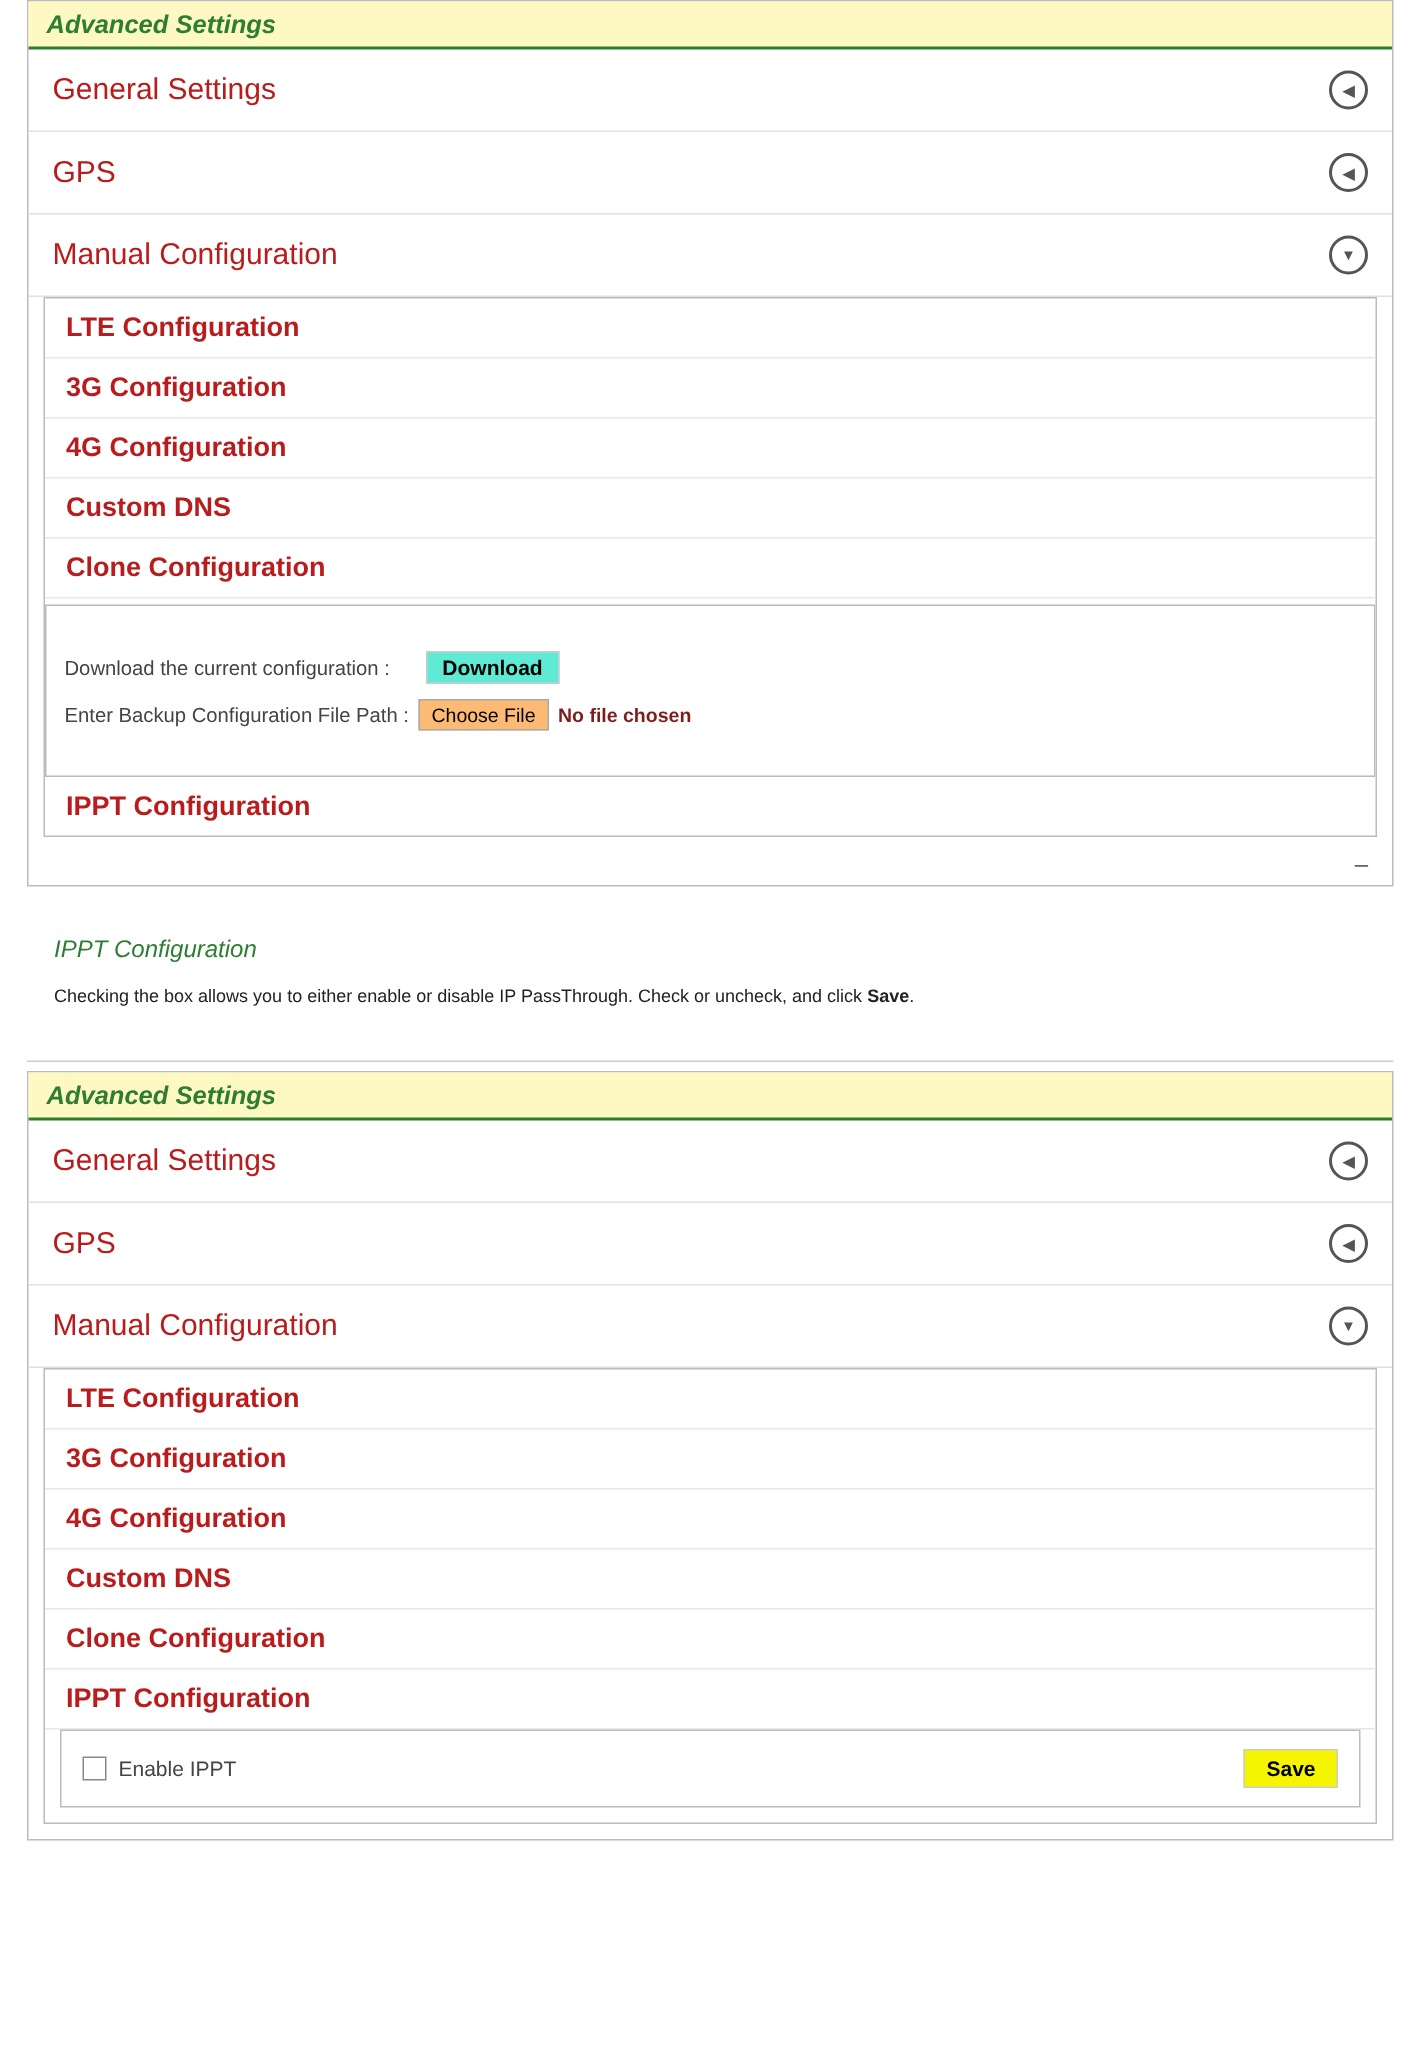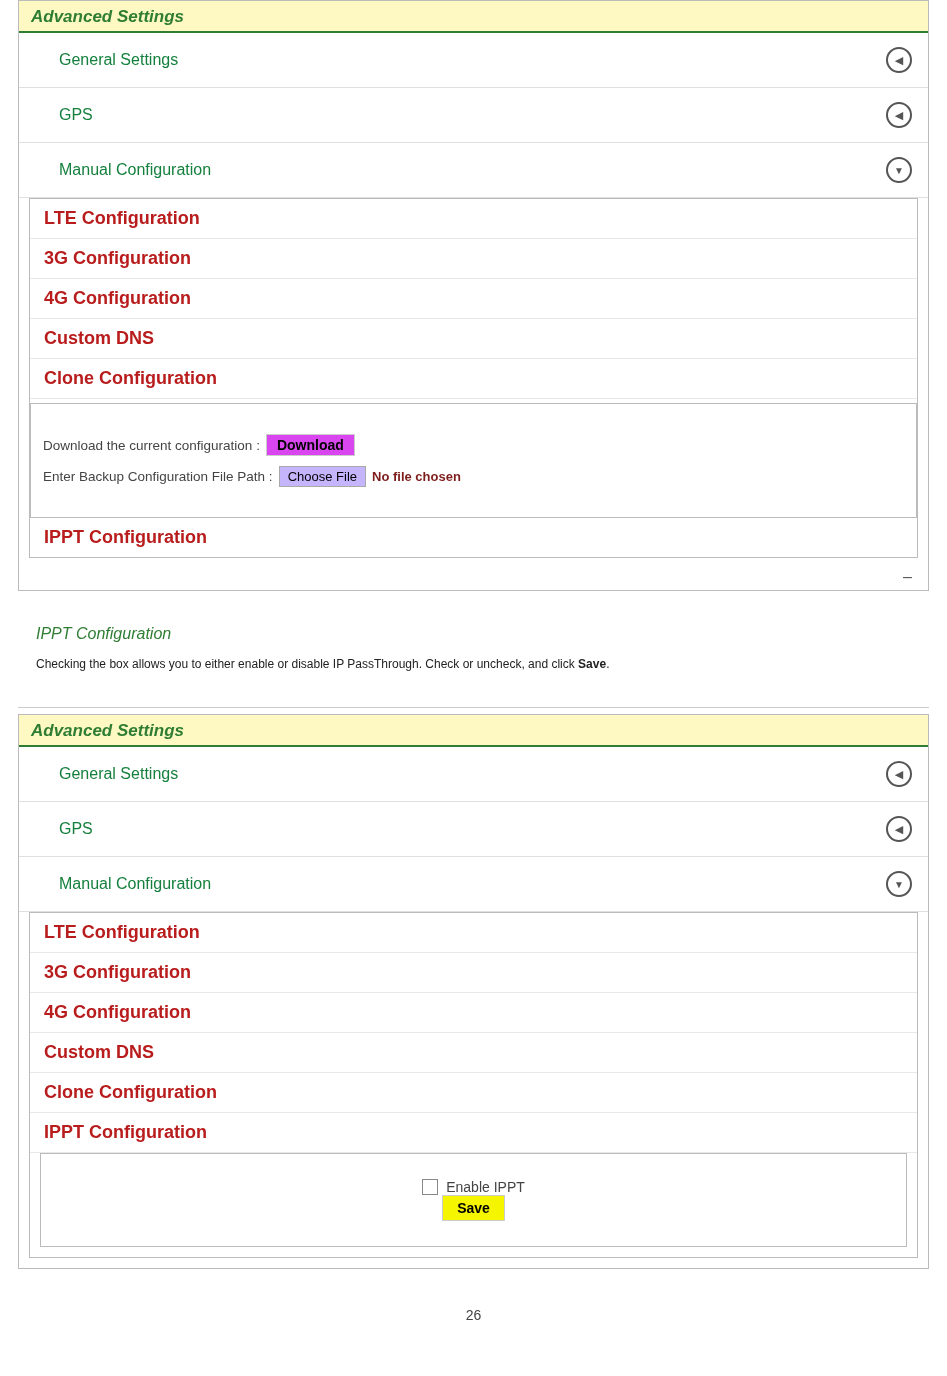--- a/index.html
+++ b/index.html
@@ -44,23 +44,22 @@
       font-size: 16px;
       font-weight: normal;
       color: #222;
     }
 
     .settings-row:last-child {
       border-bottom: none;
     }
 
     .settings-row-label {
-      font-size: 16px;
-      color: #15803d;
-      margin-left: 24px;
+      font-size: 20px;
+      color: #b91c1c;
     }
 
     .circle-icon {
       width: 26px;
       height: 26px;
       border-radius: 50%;
       border: 2px solid #555;
       display: flex;
       align-items: center;
       justify-content: center;
@@ -107,32 +106,32 @@
 
     .clone-config-row {
       display: flex;
       align-items: center;
       padding: 5px 0;
       font-size: 13.5px;
       color: #444;
     }
 
     .download-btn {
-      background: #d946ef;
+      background: #5eead4;
       border: 1px solid #ccc;
       padding: 2px 10px;
       font-size: 14px;
       font-weight: bold;
       color: #000;
       cursor: pointer;
-      margin-left: 6px;
+      margin-left: 24px;
     }
 
     .choose-file-btn {
-      background: #c4b5fd;
+      background: #fdba74;
       border: 1px solid #aaa;
       padding: 2px 8px;
       font-size: 13px;
       color: #000;
       cursor: pointer;
       margin-left: 6px;
       margin-right: 6px;
     }
 
     .no-file-text {
@@ -163,25 +162,24 @@
     .ippt-description strong {
       font-weight: bold;
     }
 
     
 
     
     .ippt-inner-box {
       margin: 0 10px 10px 10px;
       border: 1px solid #bbb;
-      padding: 25px 14px;
+      padding: 12px 14px;
       display: flex;
       align-items: center;
       justify-content: space-between;
-      flex-direction: column;
     }
 
     .enable-ippt-row {
       display: flex;
       align-items: center;
       gap: 8px;
     }
 
     .checkbox-box {
       width: 16px;
@@ -318,15 +316,14 @@
       <div class="ippt-inner-box">
         <div class="enable-ippt-row">
           <div class="checkbox-box"></div>
           <span class="enable-ippt-label">Enable IPPT</span>
         </div>
         <button class="save-btn">Save</button>
       </div>
     </div>
   </div>
 
-  <div class="page-number">26</div>
 
 </div>
 
 </body></html>

